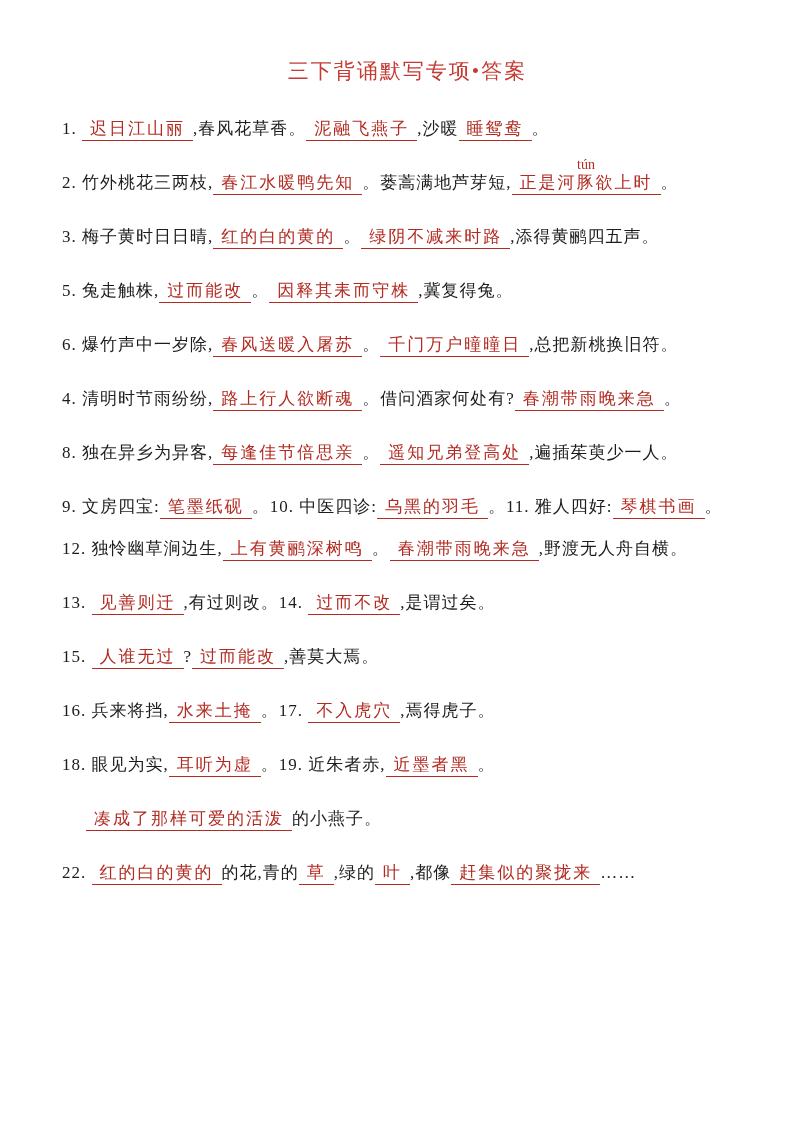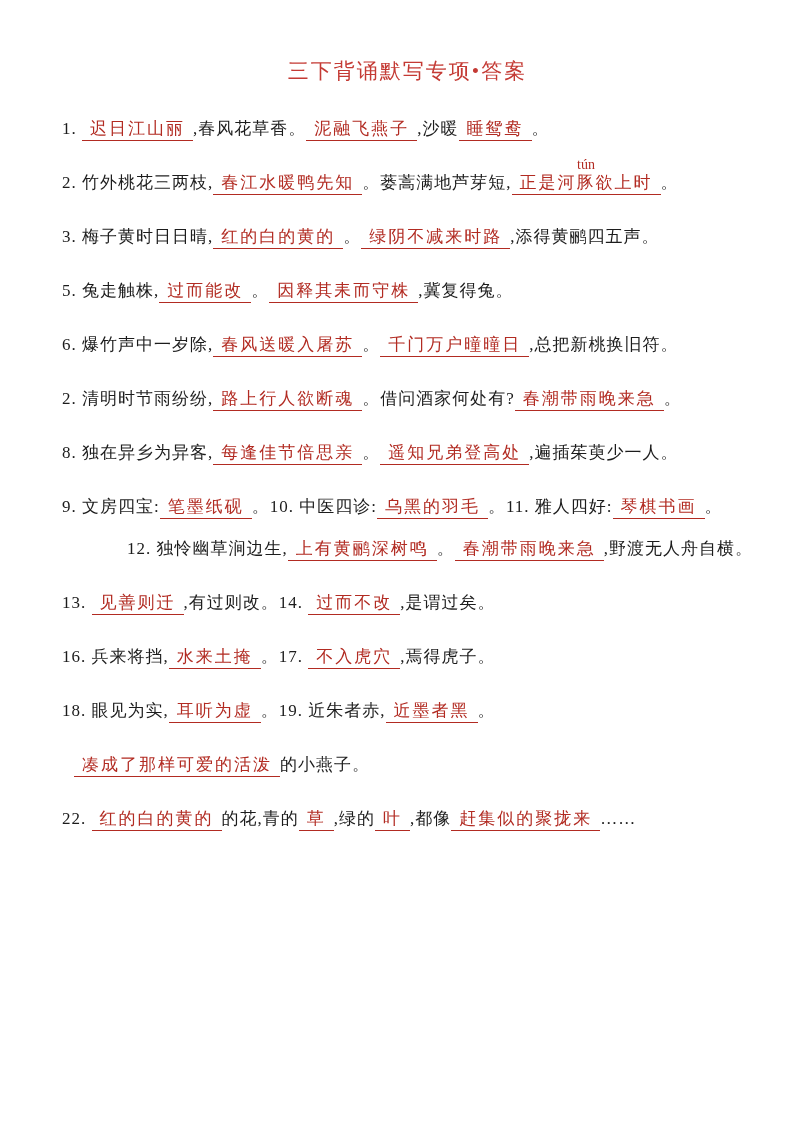--- a/index.html
+++ b/index.html
@@ -23,22 +23,22 @@
     letter-spacing:2px;
     color:var(--titlered,#c43a34);
   }
   .line{
     font-size:17px;
     line-height:22px;
     letter-spacing:1px;
     margin-top:32px;
     white-space:nowrap;
   }
-  .line.tight{margin-top:20px;text-align:right;}
-  .line.indent{margin-left:12px;}
+  .line.tight{margin-top:20px;}
+  .line.indent{margin-left:24px;}
   .ans{
     color:var(--red,#b22b22);
     border-bottom:1px solid var(--red,#b22b22);
     padding:0 8px 2px 8px;
     letter-spacing:2px;
   }
   .red{color:var(--red,#b22b22);}
   .rubywrap{position:relative;display:inline;}
   .rt{
     position:absolute;
@@ -55,23 +55,24 @@
 <body>
 
 <div class="page">
   <h1 class="title">三下背诵默写专项•答案</h1>
   <div id="lines">
       <div class="line"><span class="plain">1. </span><span class="ans">迟日江山丽</span><span class="plain">,春风花草香。</span><span class="ans">泥融飞燕子</span><span class="plain">,沙暖</span><span class="ans">睡鸳鸯</span><span class="plain">。</span></div>
       <div class="line"><span class="plain">2. 竹外桃花三两枝,</span><span class="ans">春江水暖鸭先知</span><span class="plain">。蒌蒿满地芦芽短,</span><span class="ans">正是河<span class="rubywrap">豚<i class="rt">tún</i></span>欲上时</span><span class="plain">。</span></div>
       <div class="line"><span class="plain">3. 梅子黄时日日晴,</span><span class="ans">红的白的黄的</span><span class="plain">。</span><span class="ans">绿阴不减来时路</span><span class="plain">,添得黄鹂四五声。</span></div>
       <div class="line"><span class="plain">5. 兔走触株,</span><span class="ans">过而能改</span><span class="plain">。</span><span class="ans">因释其耒而守株</span><span class="plain">,冀复得兔。</span></div>
       <div class="line"><span class="plain">6. 爆竹声中一岁除,</span><span class="ans">春风送暖入屠苏</span><span class="plain">。</span><span class="ans">千门万户曈曈日</span><span class="plain">,总把新桃换旧符。</span></div>
-      <div class="line"><span class="plain">2. 清明时节雨纷纷,</span><span class="ans">路上行人欲断魂</span><span class="plain">。借问酒家何处有?</span><span class="ans">春潮带雨晚来急</span><span class="plain">。</span></div>
+      <div class="line"><span class="plain">4. 清明时节雨纷纷,</span><span class="ans">路上行人欲断魂</span><span class="plain">。借问酒家何处有?</span><span class="ans">春潮带雨晚来急</span><span class="plain">。</span></div>
       <div class="line"><span class="plain">8. 独在异乡为异客,</span><span class="ans">每逢佳节倍思亲</span><span class="plain">。</span><span class="ans">遥知兄弟登高处</span><span class="plain">,遍插茱萸少一人。</span></div>
       <div class="line"><span class="plain">9. 文房四宝:</span><span class="ans">笔墨纸砚</span><span class="plain">。10. 中医四诊:</span><span class="ans">乌黑的羽毛</span><span class="plain">。11. 雅人四好:</span><span class="ans">琴棋书画</span><span class="plain">。</span></div>
       <div class="line tight"><span class="plain">12. 独怜幽草涧边生,</span><span class="ans">上有黄鹂深树鸣</span><span class="plain">。</span><span class="ans">春潮带雨晚来急</span><span class="plain">,野渡无人舟自横。</span></div>
       <div class="line"><span class="plain">13. </span><span class="ans">见善则迁</span><span class="plain">,有过则改。14. </span><span class="ans">过而不改</span><span class="plain">,是谓过矣。</span></div>
+      <div class="line"><span class="plain">15. </span><span class="ans">人谁无过</span><span class="plain">?</span><span class="ans">过而能改</span><span class="plain">,善莫大焉。</span></div>
       <div class="line"><span class="plain">16. 兵来将挡,</span><span class="ans">水来土掩</span><span class="plain">。17. </span><span class="ans">不入虎穴</span><span class="plain">,焉得虎子。</span></div>
       <div class="line"><span class="plain">18. 眼见为实,</span><span class="ans">耳听为虚</span><span class="plain">。19. 近朱者赤,</span><span class="ans">近墨者黑</span><span class="plain">。</span></div>
       <div class="line indent"><span class="ans">凑成了那样可爱的活泼</span><span class="plain">的小燕子。</span></div>
       <div class="line"><span class="plain">22. </span><span class="ans">红的白的黄的</span><span class="plain">的花,青的</span><span class="ans">草</span><span class="plain">,绿的</span><span class="ans">叶</span><span class="plain">,都像</span><span class="ans">赶集似的聚拢来</span><span class="plain">……</span></div>
     </div>
 </div>
 
 </body></html>

